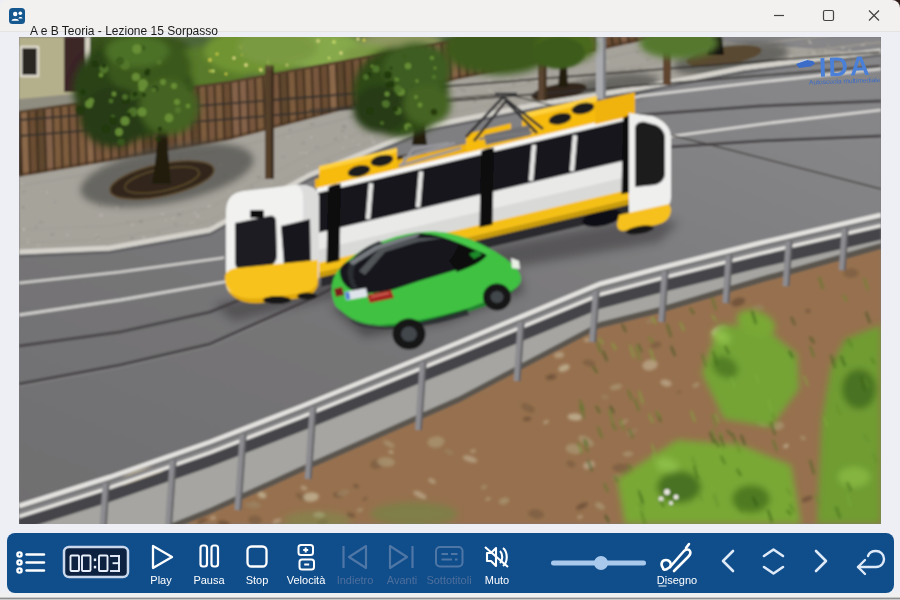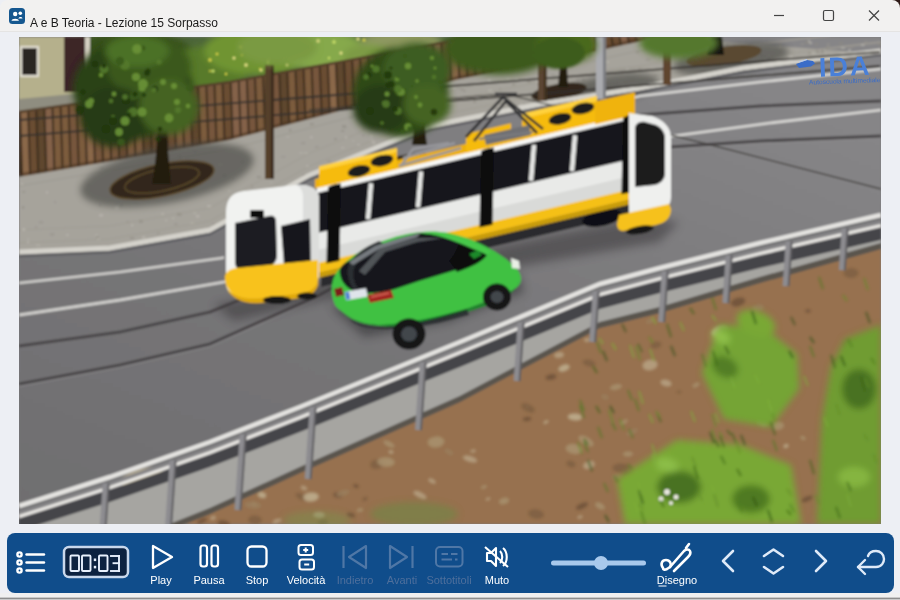--- a/index.html
+++ b/index.html
@@ -8,21 +8,21 @@
 <body>
 
 <div style="position:absolute;left:0;top:0;width:900px;height:31px;background:#f2f1f0;border-bottom:1px solid #e5e4e3;border-radius:8px 8px 0 0;">
  <svg width="16" height="16" viewBox="0 0 16 16" style="position:absolute;left:9px;top:8px">
   <rect x="0" y="0" width="16" height="16" rx="3.5" fill="#15578f"></rect>
   <circle cx="6.2" cy="6" r="2.2" fill="#fff"></circle>
   <path d="M2.5,12.8 C2.5,9.9 9.9,9.9 9.9,12.8 Z" fill="#fff"></path>
   <circle cx="11.3" cy="5.2" r="1.8" fill="#fff"></circle>
   <path d="M9.3,10.6 C9.8,8.4 13.5,8.6 13.5,10.6 Z" fill="#fff"></path>
  </svg>
- <span style="position:absolute;left:30px;top:16px;font-family:'Liberation Sans',sans-serif;font-size:12px;color:#1a1a1a;">A e B Teoria - Lezione 15 Sorpasso</span>
+ <span style="position:absolute;left:30px;top:24px;font-family:'Liberation Sans',sans-serif;font-size:12px;color:#1a1a1a;">A e B Teoria - Lezione 15 Sorpasso</span>
  <svg width="140" height="31" viewBox="0 0 140 31" style="position:absolute;left:752px;top:0">
   <line x1="22" y1="15.5" x2="32" y2="15.5" stroke="#444" stroke-width="1.2"></line>
   <rect x="71.5" y="10.5" width="10" height="10" rx="1.5" fill="none" stroke="#444" stroke-width="1.2"></rect>
   <line x1="117" y1="10.5" x2="127" y2="20.5" stroke="#444" stroke-width="1.2"></line>
       <line x1="127" y1="10.5" x2="117" y2="20.5" stroke="#444" stroke-width="1.2"></line>
  </svg>
 </div>
 <div class="video">
 <svg width="862" height="487" viewBox="0 0 862 487" xmlns="http://www.w3.org/2000/svg">
 <defs>

